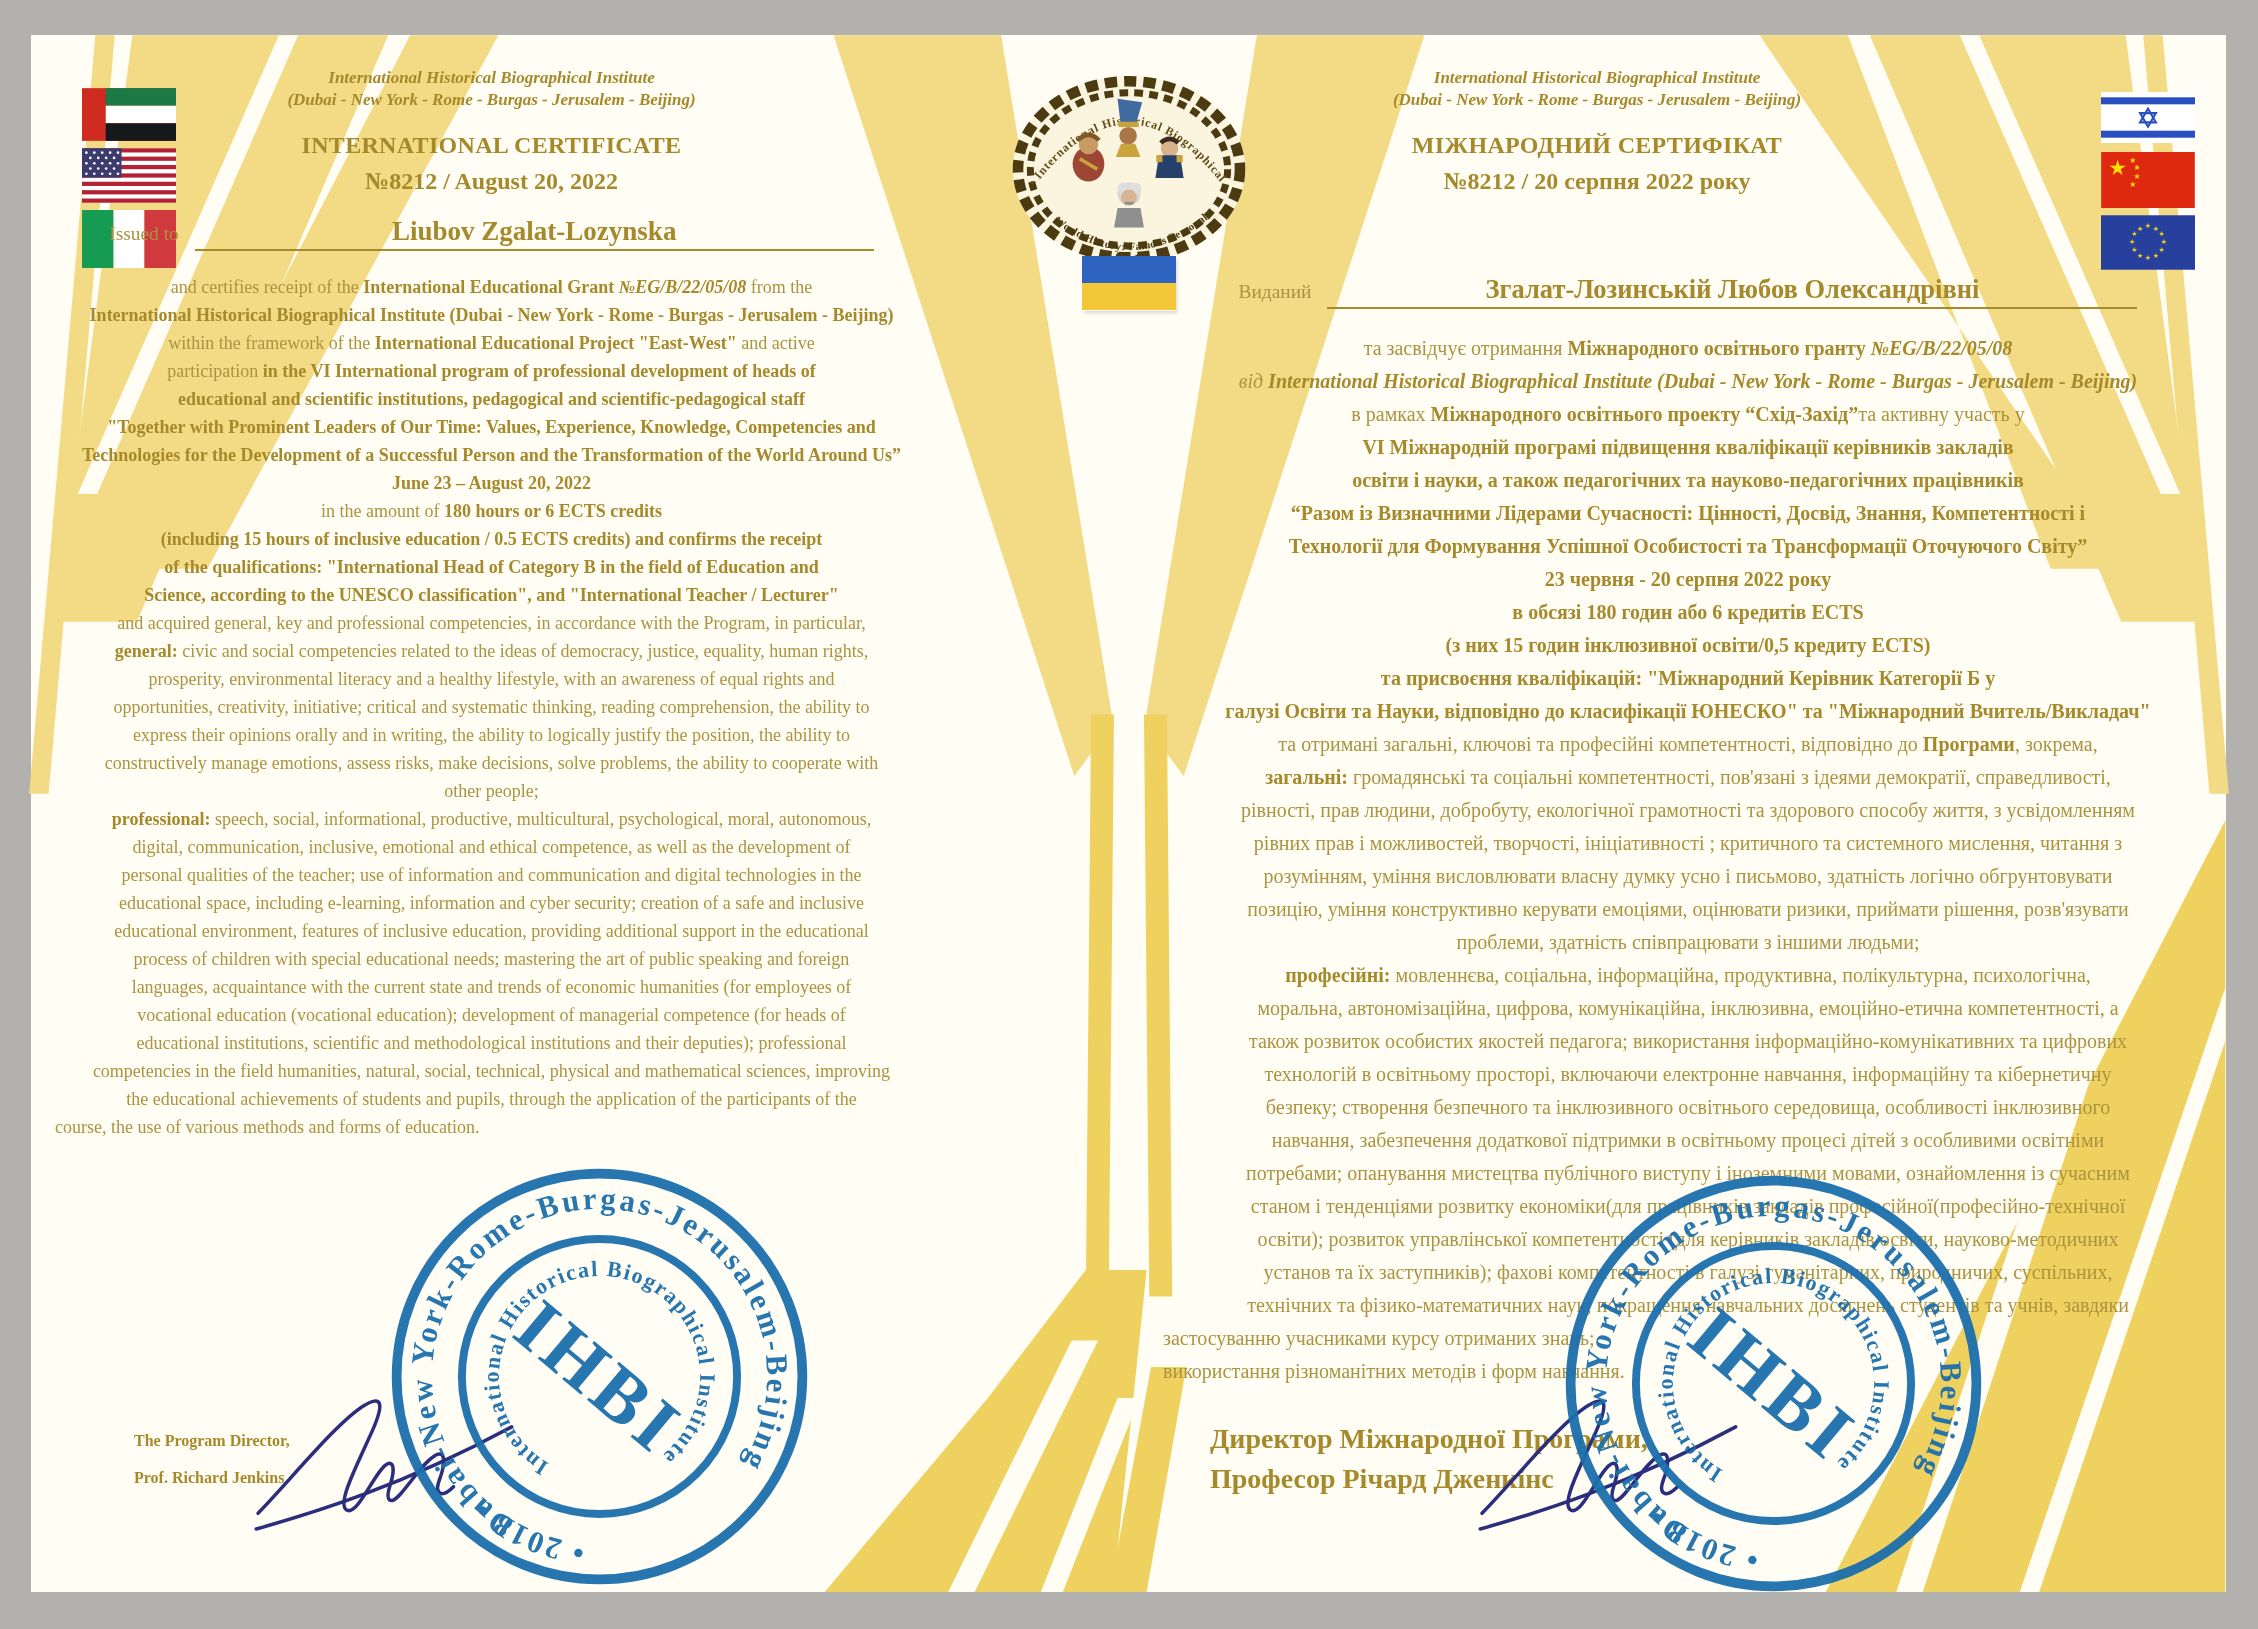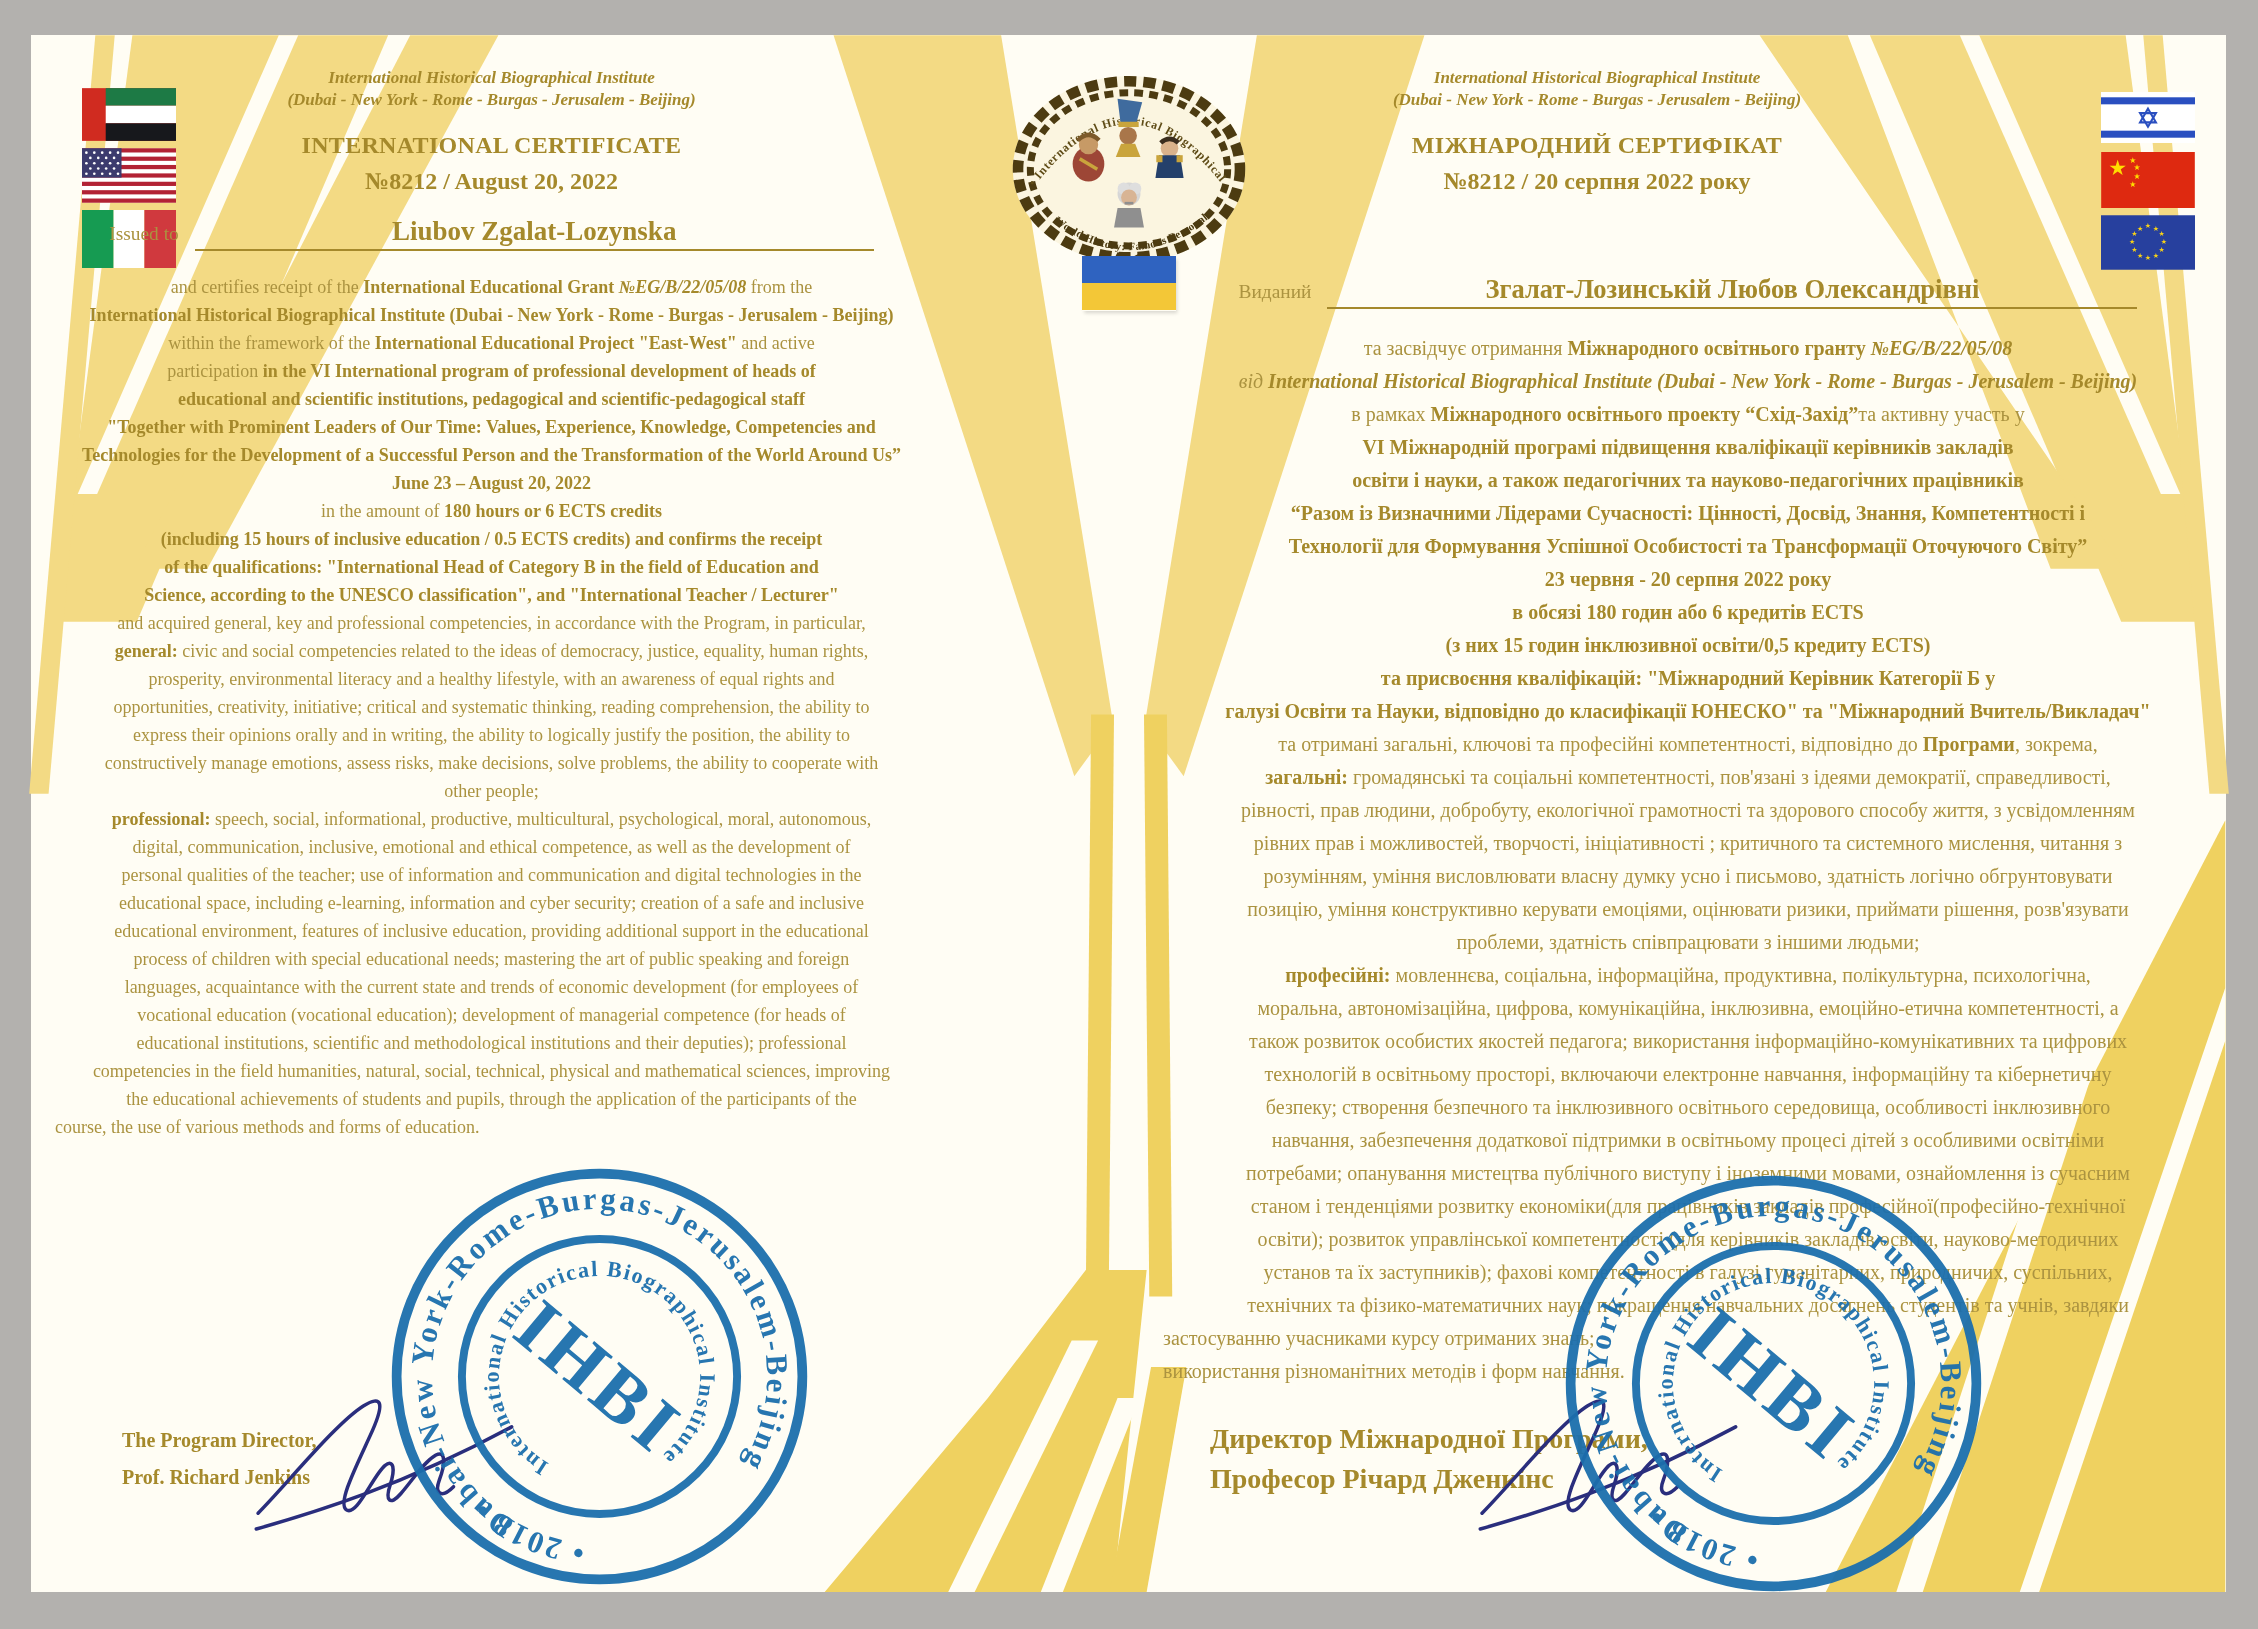--- a/index.html
+++ b/index.html
@@ -23,21 +23,21 @@
            text-align:center;padding-bottom:1.8px}
   #col-left .namebox{width:679px}
   #body-left{margin-top:22px;font-size:18px;line-height:28px;color:#ab9340}
   
   #col-right-head{position:absolute;left:1231px;top:67px;width:732px;text-align:center}
   #col-right-body{position:absolute;left:1163px;top:261px;width:1050px;text-align:center}
   #col-right-body .namebox{width:810px;font-size:26.5px}
   #body-right{margin-top:23px;font-size:20px;line-height:33px;color:#ab9340}
   
   .director{position:absolute;font-weight:700;color:#a5892b;text-align:left}
-  #dir-left{left:122px;top:1422px;font-size:20px;line-height:37px}
+  #dir-left{left:134px;top:1422px;font-size:16px;line-height:37px}
   #dir-right{left:1210px;top:1419px;font-size:28px;line-height:40px}
   
   .flag{position:absolute;width:94px}
   .flag svg{display:block;width:100%;height:100%}
   
   .stamp{position:absolute;width:441px;height:441px;opacity:.95}
   .sig{position:absolute;width:273px;height:163px}
   .stamp text{font-family:"Liberation Serif",serif}
   .emblem{position:absolute;left:995px;top:46px;width:268px;height:273px}
   .uaflag{position:absolute;left:1082px;top:256px;width:94px;height:55px;
@@ -253,21 +253,21 @@
       <div class="tl"><span class="g">opportunities, creativity, initiative; critical and systematic thinking, reading comprehension, the ability to</span></div>
       <div class="tl"><span class="g">express their opinions orally and in writing, the ability to logically justify the position, the ability to</span></div>
       <div class="tl"><span class="g">constructively manage emotions, assess risks, make decisions, solve problems, the ability to cooperate with</span></div>
       <div class="tl"><span class="g">other people;</span></div>
       <div class="tl"><span class="b">professional: </span><span class="g">speech, social, informational, productive, multicultural, psychological, moral, autonomous,</span></div>
       <div class="tl"><span class="g">digital, communication, inclusive, emotional and ethical competence, as well as the development of</span></div>
       <div class="tl"><span class="g">personal qualities of the teacher; use of information and communication and digital technologies in the</span></div>
       <div class="tl"><span class="g">educational space, including e-learning, information and cyber security; creation of a safe and inclusive</span></div>
       <div class="tl"><span class="g">educational environment, features of inclusive education, providing additional support in the educational</span></div>
       <div class="tl"><span class="g">process of children with special educational needs; mastering the art of public speaking and foreign</span></div>
-      <div class="tl"><span class="g">languages, acquaintance with the current state and trends of economic development (for employees of</span></div>
+      <div class="tl"><span class="g">languages, acquaintance with the current state and trends of economic humanities (for employees of</span></div>
       <div class="tl"><span class="g">vocational education (vocational education); development of managerial competence (for heads of</span></div>
       <div class="tl"><span class="g">educational institutions, scientific and methodological institutions and their deputies); professional</span></div>
       <div class="tl"><span class="g">competencies in the field humanities, natural, social, technical, physical and mathematical sciences, improving</span></div>
       <div class="tl"><span class="g">the educational achievements of students and pupils, through the application of the participants of the</span></div>
       <div class="tl" style="text-align: left;"><span class="g">course, the use of various methods and forms of education.</span></div>
     </div>
 </div>
 
 <div id="col-right-head">
   <div class="inst">International Historical Biographical Institute</div>

